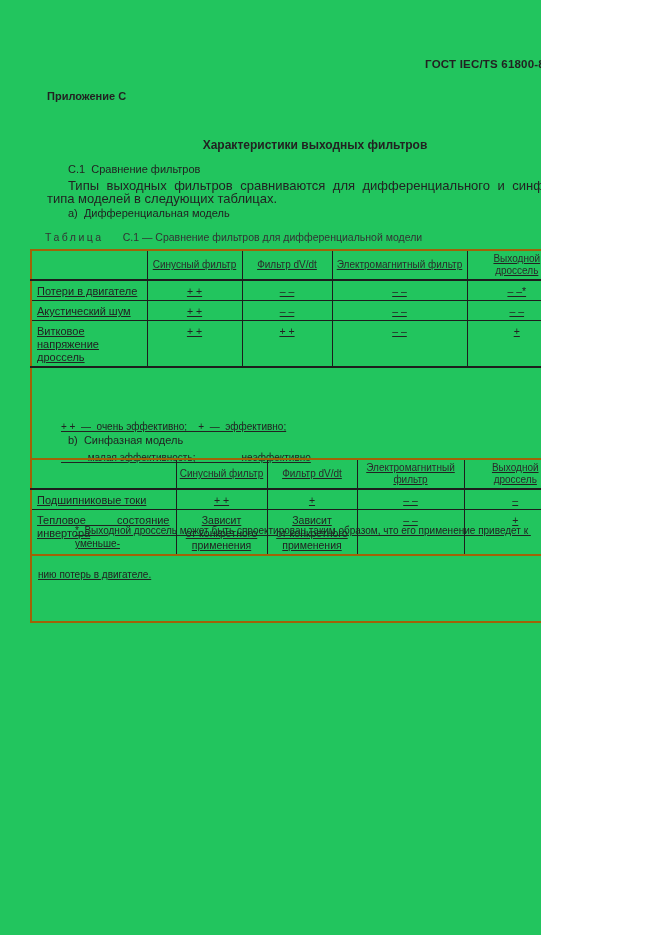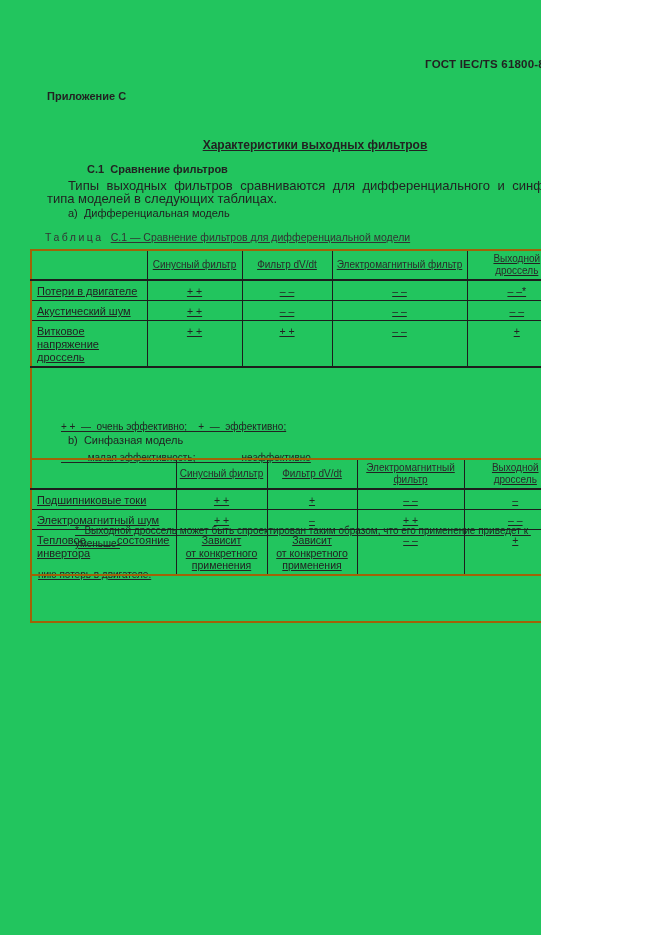--- a/index.html
+++ b/index.html
@@ -8,37 +8,37 @@
   .page { position: relative; width: 541px; height: 935px; background: #22c55e; overflow: hidden; }
 
   .doc-number { position: absolute; top: 58px; left: 47px; width: 536px;
     text-align: right; font-weight: bold; font-size: 11.5px; letter-spacing: .2px; }
 
   .annex { position: absolute; top: 90px; left: 47px; width: 536px; text-align: left;
     font-size: 11px; line-height: 13.5px; }
   .annex-line1 { font-weight: bold; }
 
   .title { position: absolute; top: 138px; left: 47px; width: 536px; text-align: center;
-    font-weight: bold; font-size: 12px; text-decoration: underline; }
+    font-weight: bold; font-size: 12px; }
 
-  .section { position: absolute; top: 163px; left: 68px; font-weight: bold; font-size: 11px;
-    white-space: pre-wrap; margin-left: 19px; }
+  .section { position: absolute; top: 163px; left: 68px; font-weight: normal; font-size: 11px;
+    white-space: pre-wrap; }
 
   .para { position: absolute; top: 179px; left: 47px; width: 536px; font-size: 13px;
     line-height: 13px; text-align: justify; text-indent: 21px; }
 
   .list-item { position: absolute; left: 68px; font-size: 11px; white-space: pre-wrap; }
   .item-a { top: 207px; }
   .item-b { top: 434px; }
 
   .caption { position: absolute; left: 45px; width: 560px; font-size: 10.5px; color: #333; }
   .caption-c1 { top: 231px; }
   .caption-c2 { top: 439px; }
-  .caption .tword { letter-spacing: 2.5px; margin-right: 7px; }
-  .caption .crest { white-space: pre-wrap; text-decoration: underline; }
+  .caption .tword { letter-spacing: 2.5px; margin-right: 19px; }
+  .caption .crest { white-space: pre-wrap; }
 
   table.tbl { position: absolute; left: 30px; border-collapse: collapse; table-layout: fixed;
     width: 536px; border: 2px solid #a16207; text-decoration: underline; }
   .tbl-c1 { top: 249px; }
   .tbl-c2 { top: 458px; }
   .tbl th, .tbl td { border: 1px solid #1d1d1d; white-space: pre-line; }
   .tbl th { font-weight: normal; font-size: 10px; text-align: center; vertical-align: middle;
     padding: 2px 3px; line-height: 12px; border-bottom: 2px solid #1d1d1d; color: #2b2b2b; }
   .tbl td.lbl { font-size: 11px; text-align: justify; vertical-align: top;
     padding: 4px 6px 2px 5px; line-height: 13px; }
@@ -167,27 +167,20 @@
       </tr>
     </thead>
     <tbody>
       <tr class="r1">
         <td class="lbl">Подшипниковые токи</td>
         <td class="val">+ +</td>
         <td class="val">+</td>
         <td class="val">– –</td>
         <td class="val">–</td>
       </tr>
-      <tr class="r2">
-        <td class="lbl">Электромагнитный шум</td>
-        <td class="val">+ +</td>
-        <td class="val">–</td>
-        <td class="val">+ +</td>
-        <td class="val">– –</td>
-      </tr>
       <tr class="r3">
         <td class="lbl">Тепловое состояние инвер­тора</td>
         <td class="val">Зависит
 от конкретного
 применения</td>
         <td class="val">Зависит
 от конкретного
 применения</td>
         <td class="val">– –</td>
         <td class="val">+</td>

